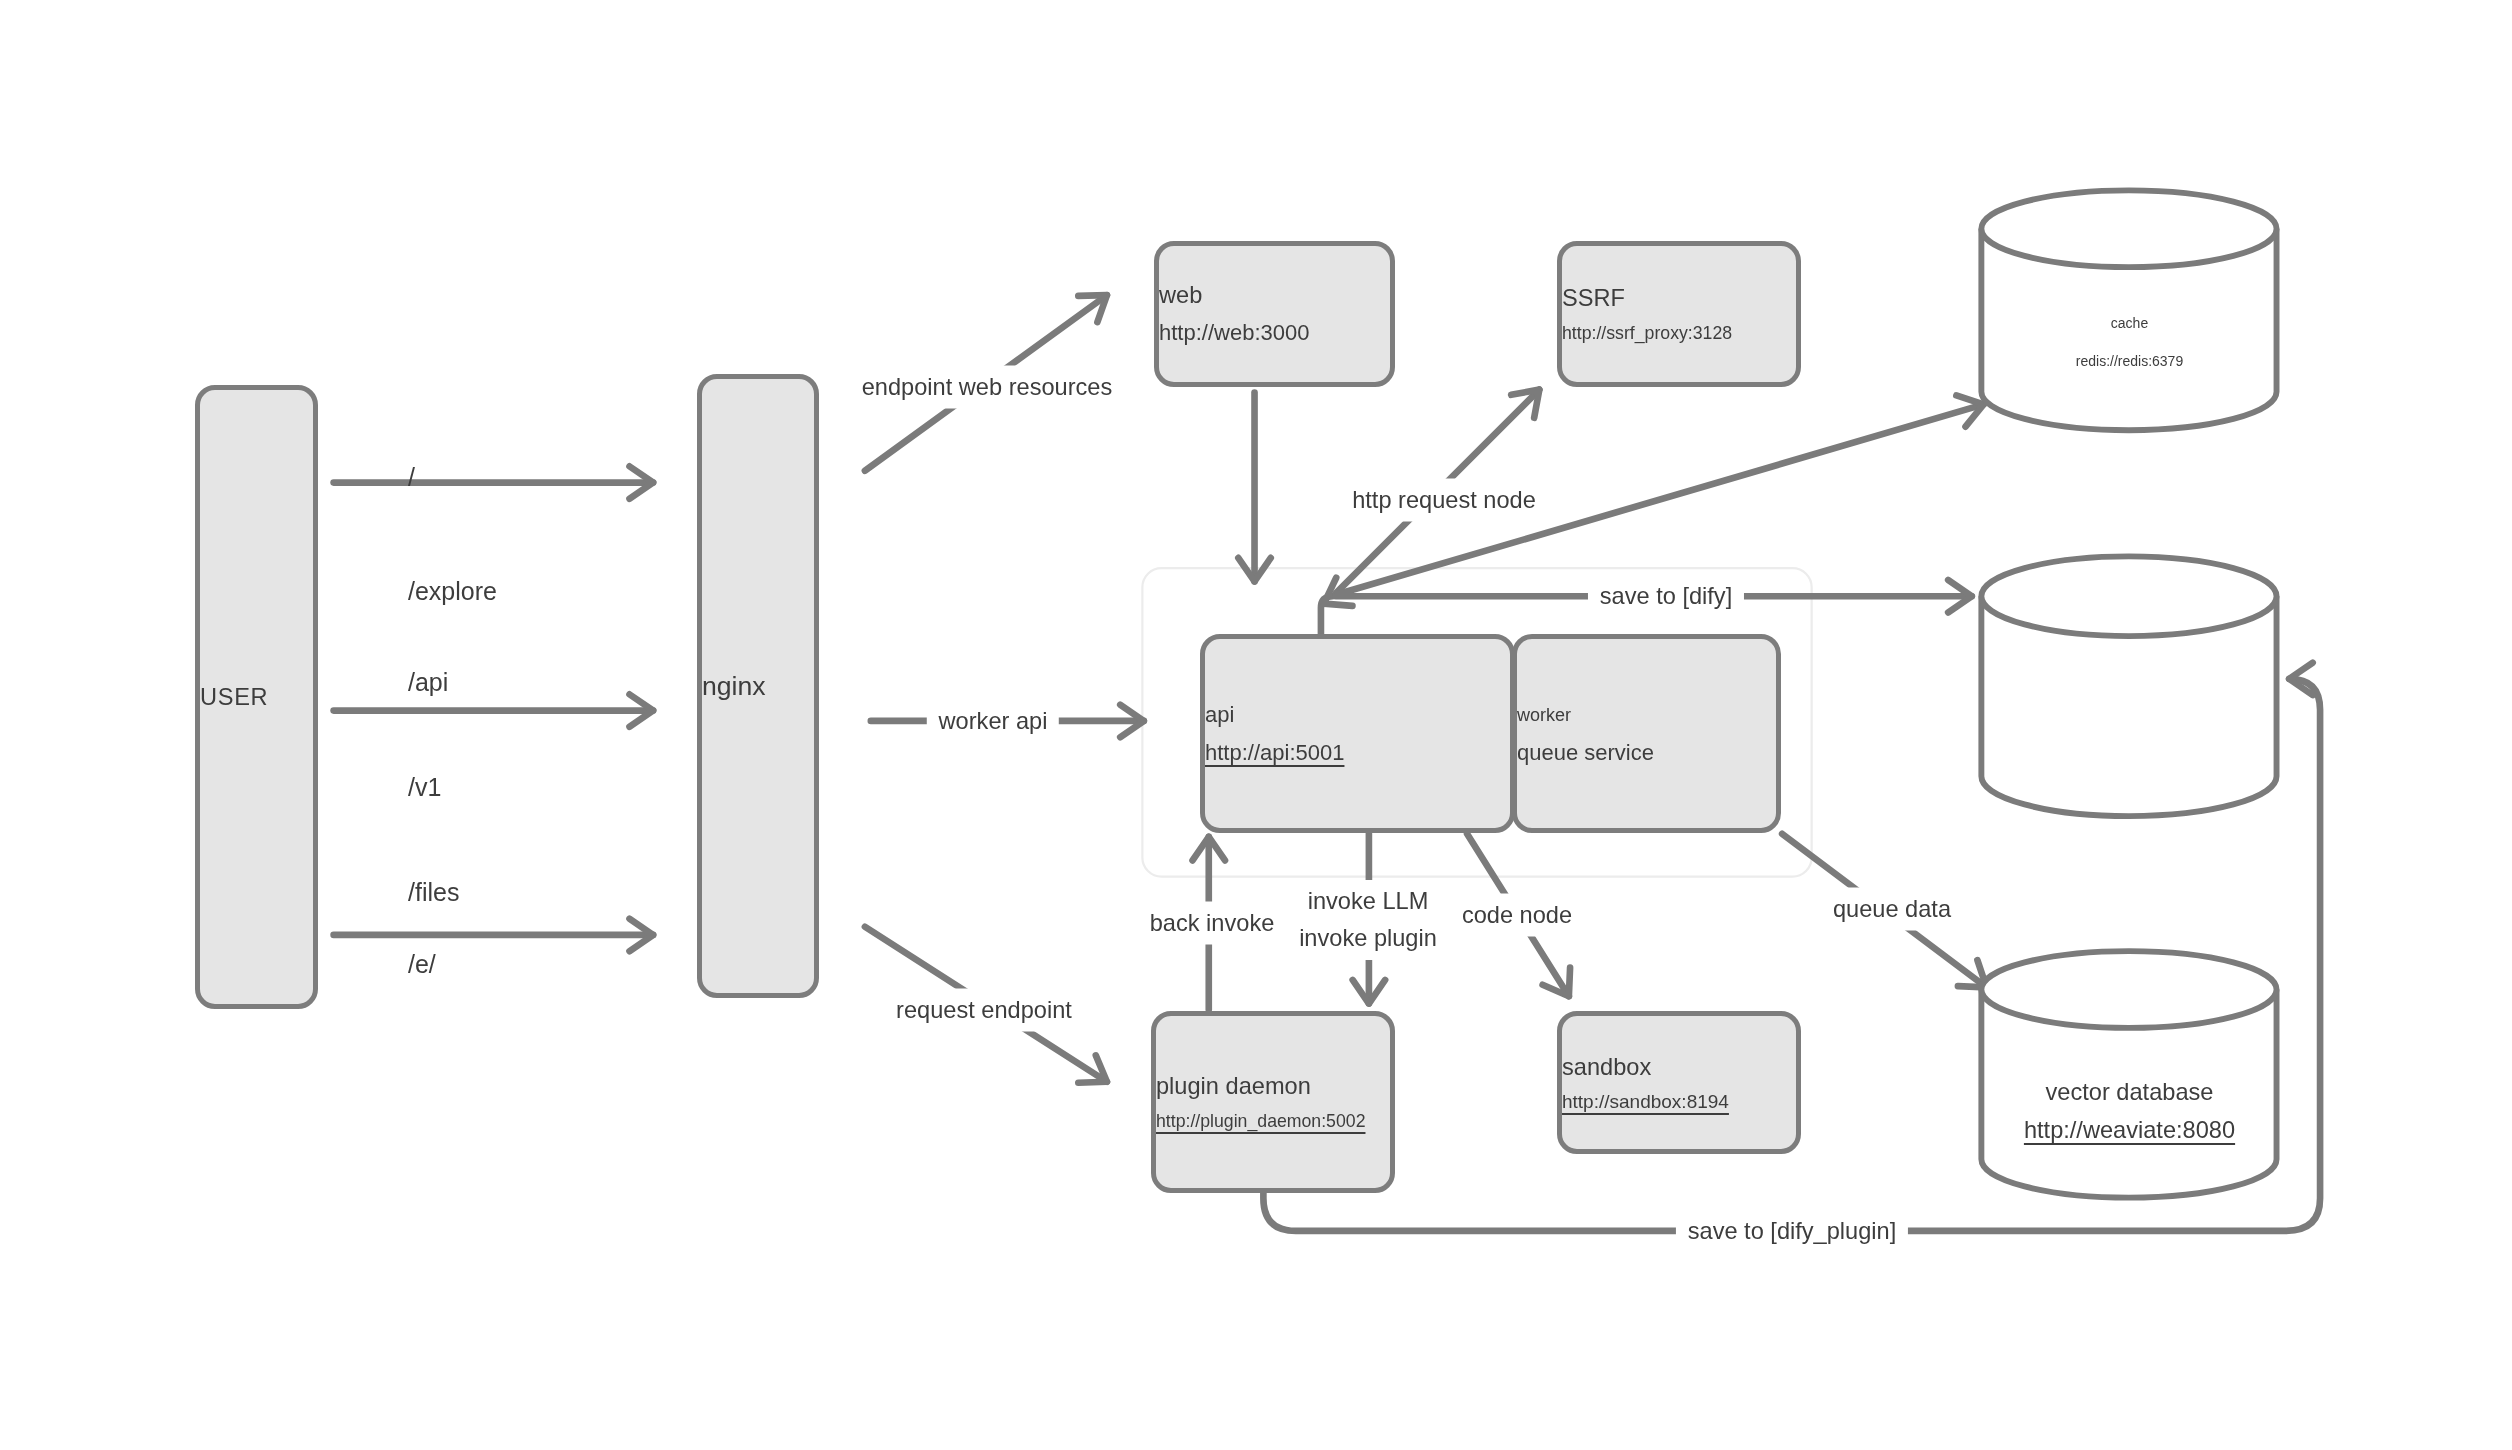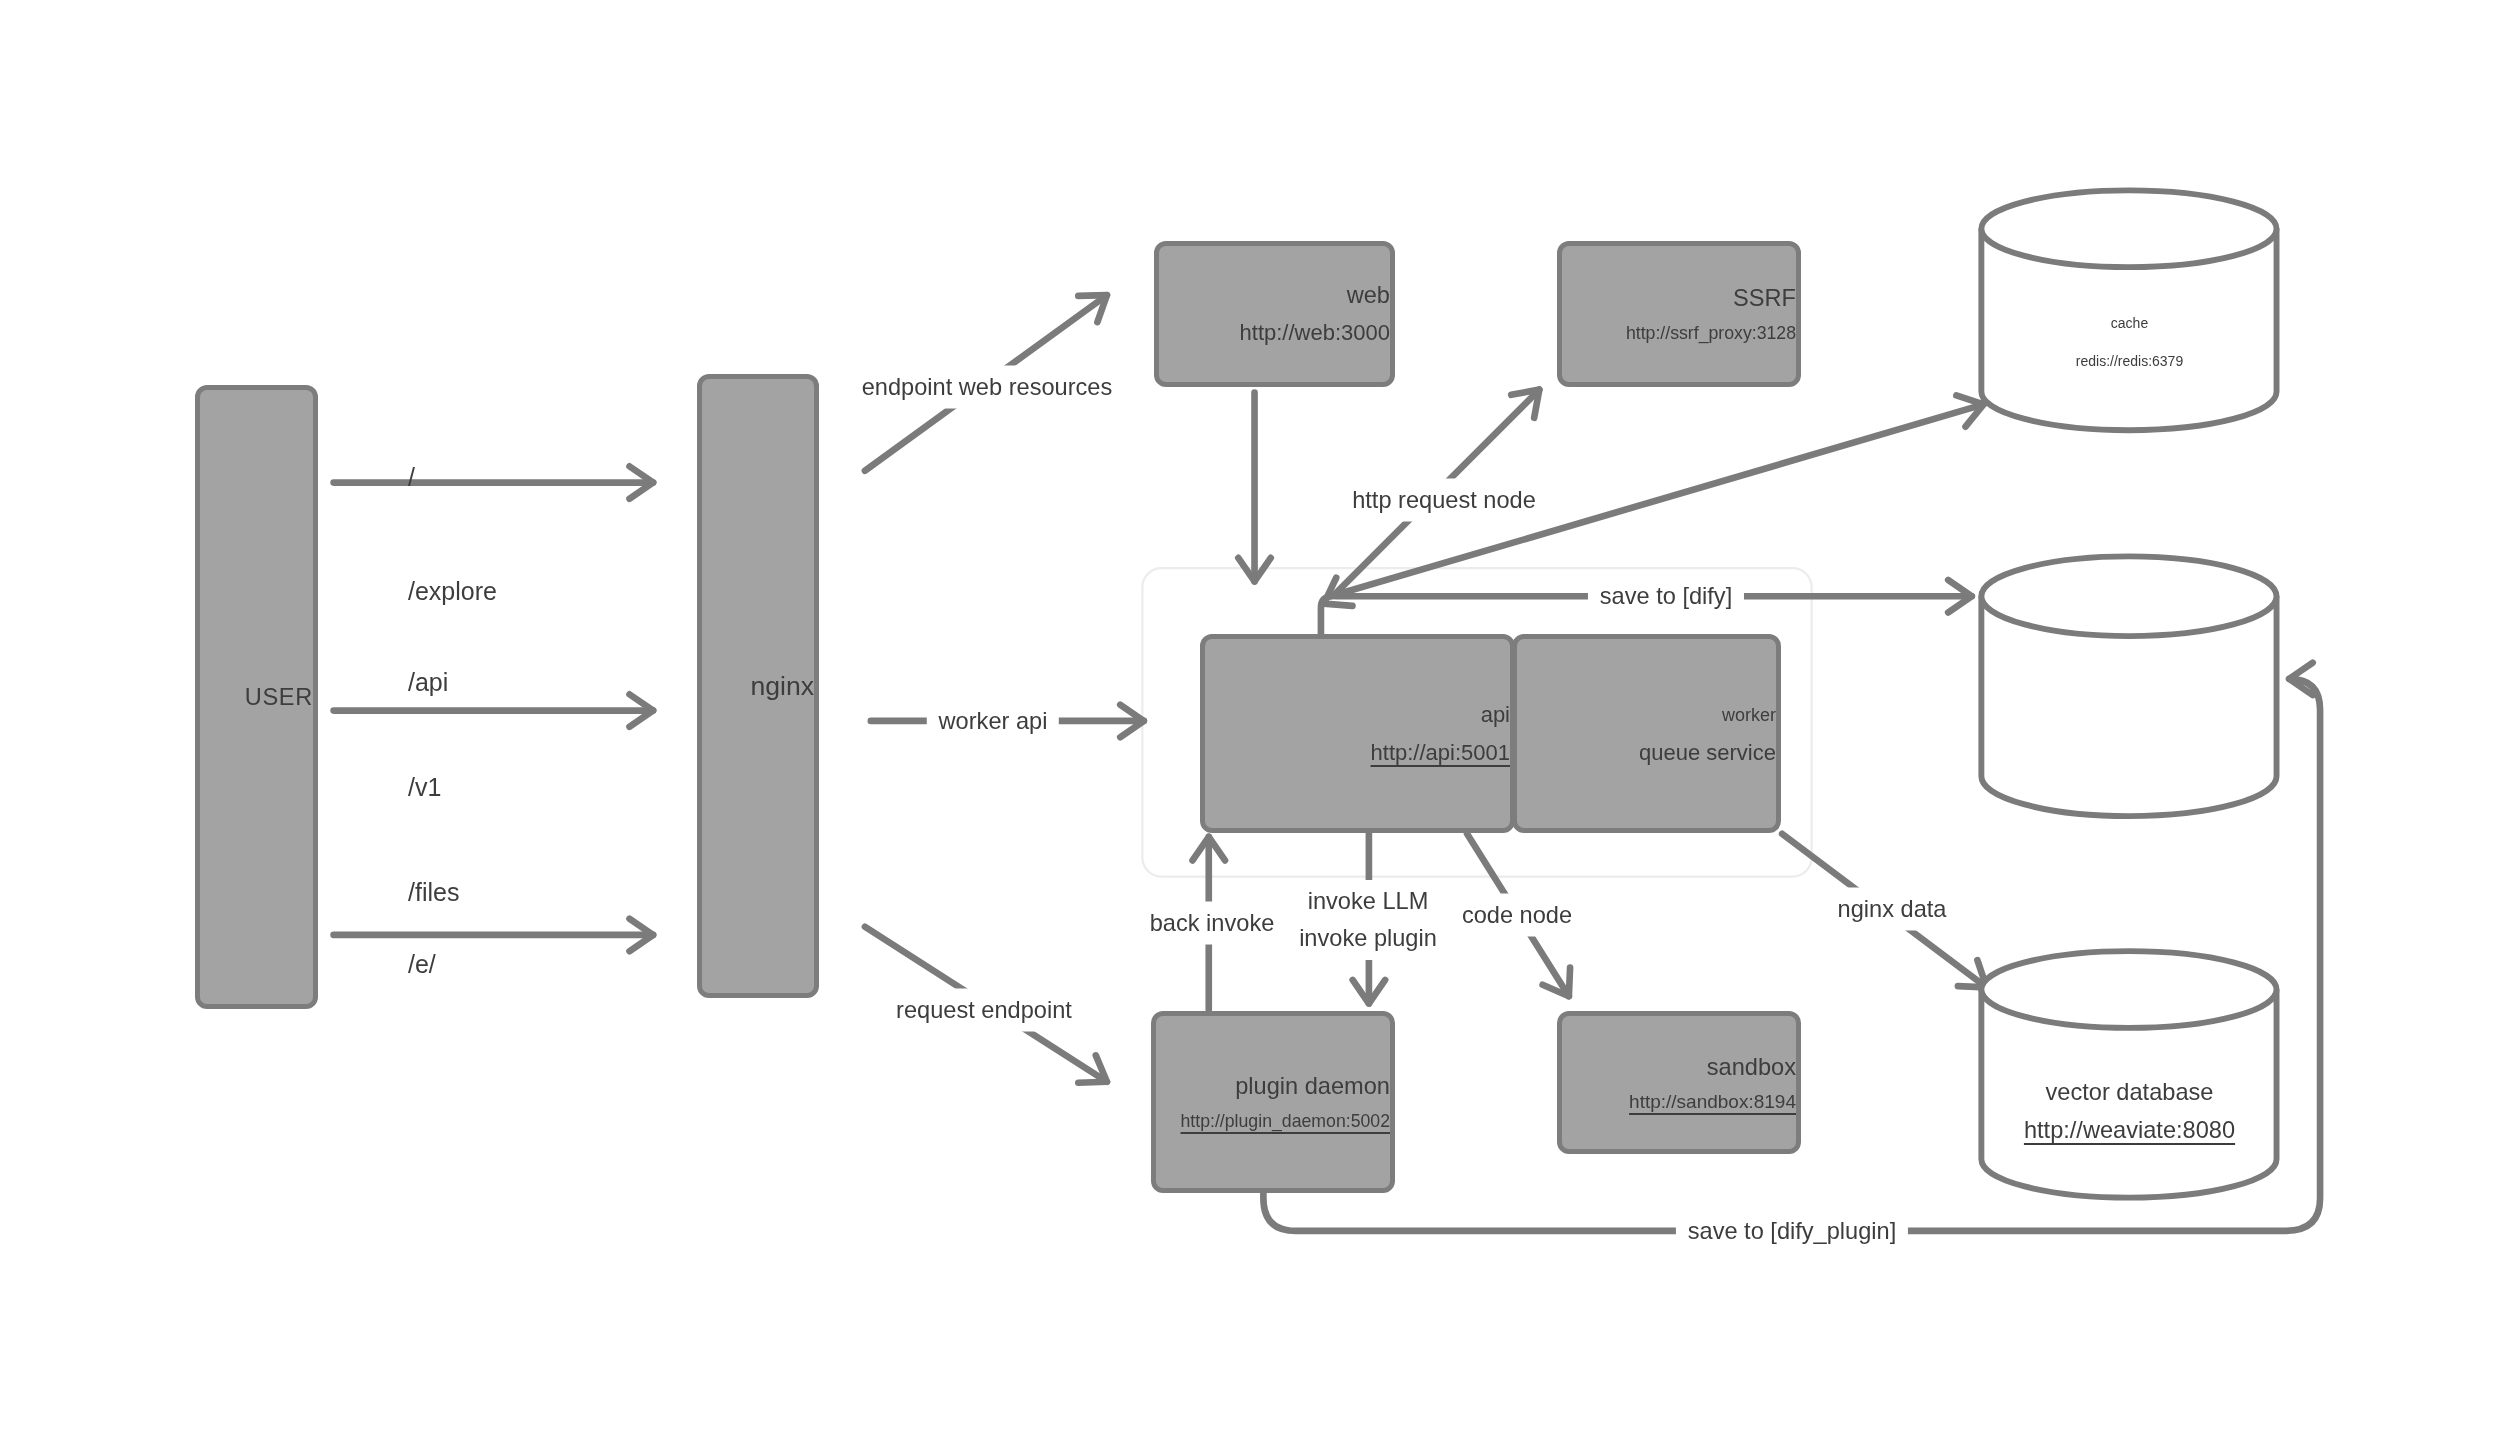--- a/index.html
+++ b/index.html
@@ -14,22 +14,22 @@
     color:var(--text);
   }
   #stage{position:absolute;inset:0;width:2512px;height:1450px;}
   svg#wires{position:absolute;left:0;top:0;}
   .ln{fill:none;stroke:var(--stroke);stroke-width:9;stroke-linecap:round;stroke-linejoin:round;}
   .mk{fill:none;stroke:var(--stroke);stroke-width:9;stroke-linecap:round;stroke-linejoin:round;}
   .grp{fill:none;stroke:var(--group_border);stroke-width:3;}
   .cyl{fill:#ffffff;stroke:var(--stroke);stroke-width:8;stroke-linejoin:round;}
   .box{
     position:absolute;box-sizing:border-box;
-    border:5.2px solid var(--box_border);border-radius:12px;background:#a3a3a3;
-    display:flex;flex-direction:column;align-items:flex-end;justify-content:center;
+    border:5.2px solid var(--box_border);border-radius:20px;background:#e5e5e5;
+    display:flex;flex-direction:column;align-items:flex-start;justify-content:center;
     text-align:center;
   }
   .box .title{font-size:23.6px;line-height:38px;white-space:nowrap;}
   .box .subtitle{font-size:22px;line-height:38px;white-space:nowrap;}
   .box .subtitle.small{font-size:17.7px;line-height:32px;}
   .u{text-decoration:underline;text-underline-offset:5.2px;text-decoration-thickness:1.5px;}
   .tall-label{font-size:28px;letter-spacing:0.7px;}
   .cyl-label{
     position:absolute;width:295px;text-align:center;line-height:38px;font-size:14px;
   }
@@ -160,17 +160,17 @@
   <div class="edge-label" style="left:993px;top:721px;">worker api</div>
   <div class="edge-label" style="left:984px;top:1010px;">request endpoint</div>
   <div class="edge-label" style="left:1444px;top:500px;">http request node</div>
   <div class="edge-label" style="left:1666px;top:596px;">save to [dify]</div>
   <div class="edge-label" style="left:1212px;top:923px;">back invoke</div>
   <div class="edge-label" style="left:1368px;top:920px;">
     <div>invoke LLM</div>
     <div>invoke plugin</div>
   </div>
   <div class="edge-label" style="left:1517px;top:915px;">code node</div>
-  <div class="edge-label" style="left:1892px;top:909px;">nginx data</div>
+  <div class="edge-label" style="left:1892px;top:909px;">queue data</div>
   <div class="edge-label" style="left:1792px;top:1231px;">save to [dify_plugin]</div>
 
 </div>
 
 
 </body></html>

